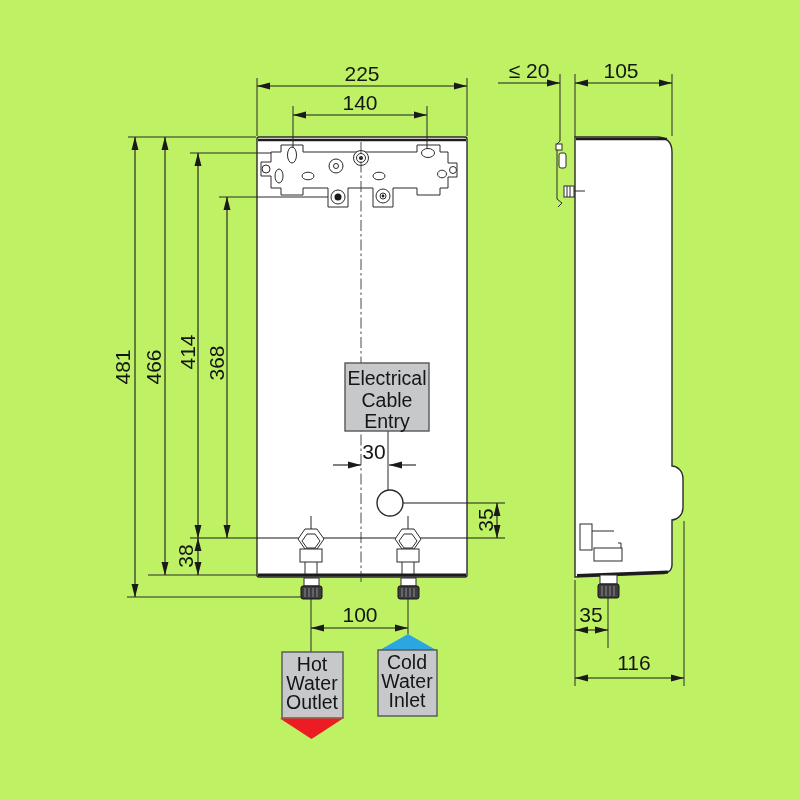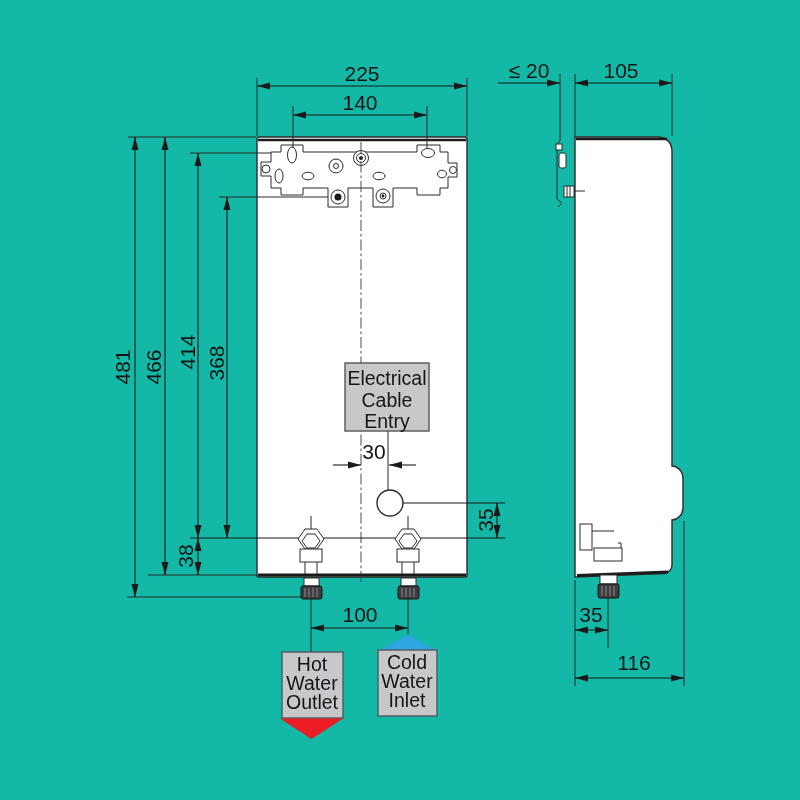--- a/index.html
+++ b/index.html
@@ -1,16 +1,16 @@
 <!DOCTYPE html>
 <html><head>
 <meta charset="utf-8">
 <style>
   html,body{margin:0;padding:0;background:#fff;}
-  #stage{position:relative;width:800px;height:800px;background:#14b8a6;overflow:hidden;}
+  #stage{position:relative;width:800px;height:800px;background:#bef264;overflow:hidden;}
   svg{display:block;}
   text{font-family:"Liberation Sans",sans-serif;fill:#151515;}
   .dimtxt{font-size:21px;}
   .lbltxt{font-size:19.5px;}
   .ln{stroke:#2b2b2b;stroke-width:1.4;fill:none;}
   .thin{stroke:#2b2b2b;stroke-width:1;fill:none;}
   .dim{stroke:#1a1a1a;stroke-width:1.1;fill:none;}
   .seam{stroke:#1c1c1c;stroke-width:2.6;fill:none;}
   .thick{stroke:#1c1c1c;stroke-width:3.2;fill:none;}
   .cl{stroke:#4a4a4a;stroke-width:1;stroke-dasharray:11 3 2.5 3;fill:none;}

